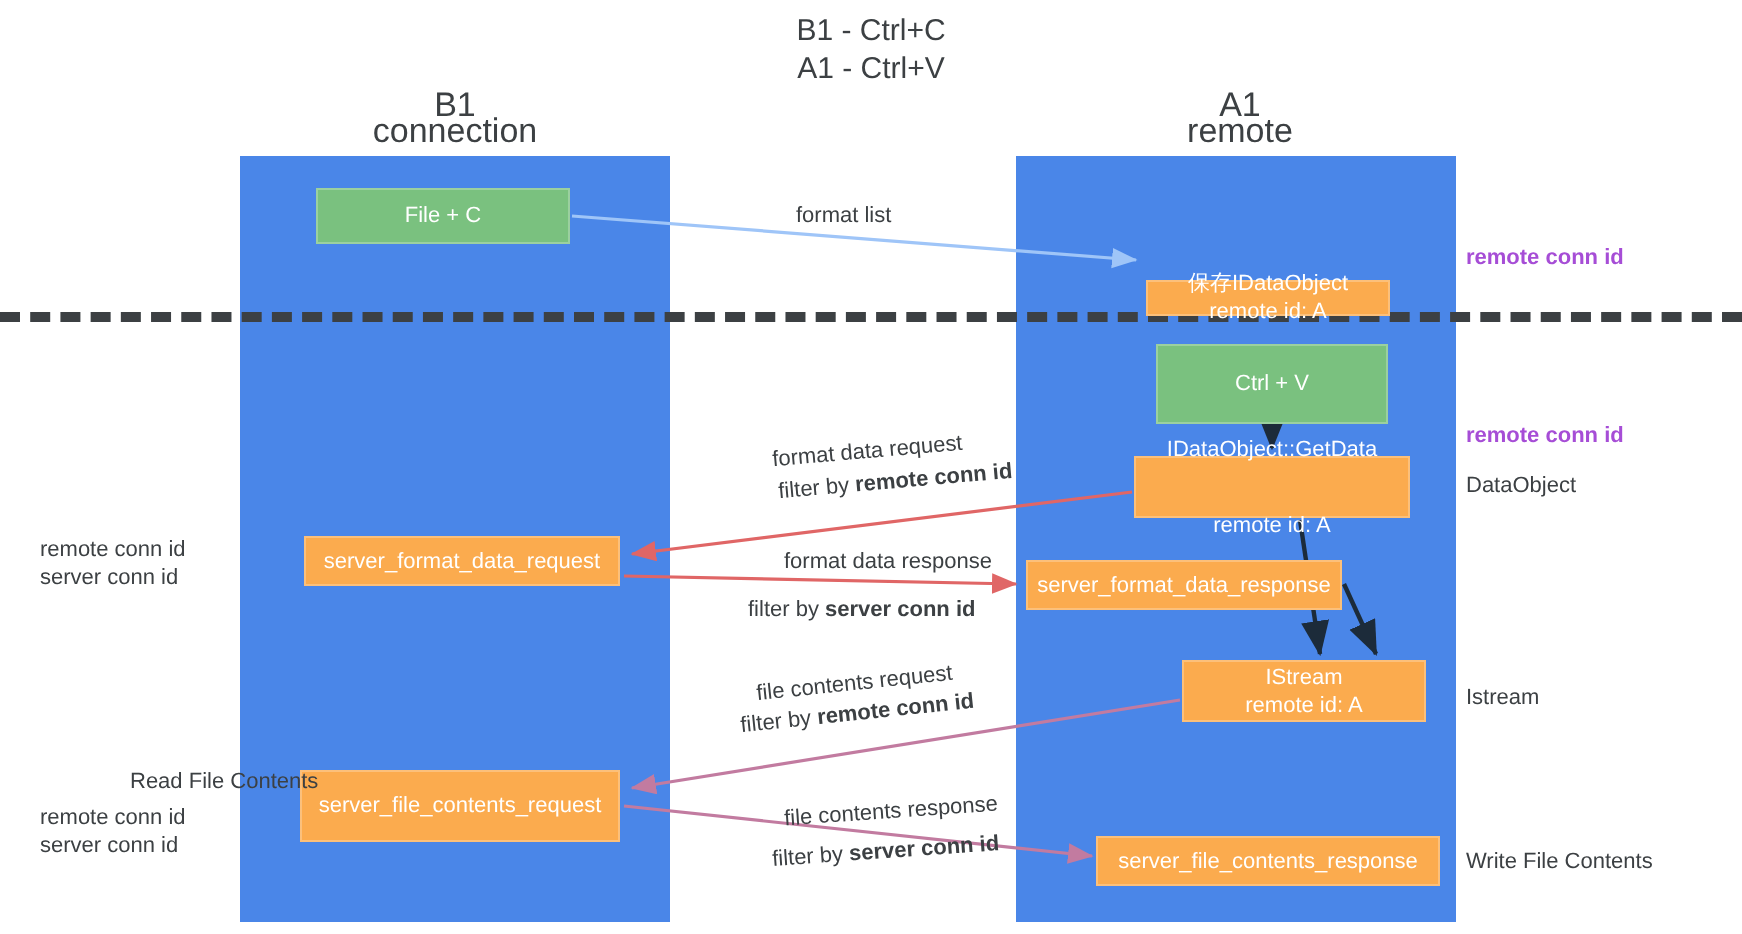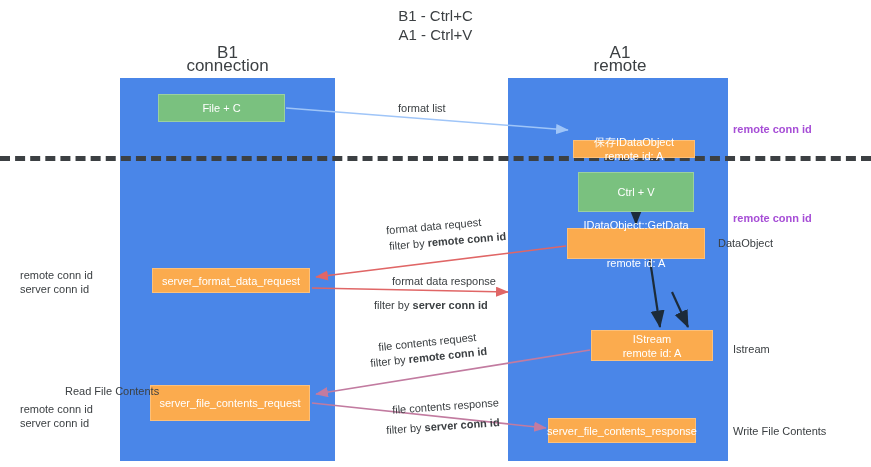--- a/index.html
+++ b/index.html
@@ -42,35 +42,35 @@
   .node .ln{display:block;white-space:nowrap;}
 
   .n-ctrlc  {left:158px;top:94px;width:127px;height:28px;}
   .n-save   {left:573px;top:116px;width:122px;height:18px;margin-top:24px;}
   .n-ctrlv  {left:578px;top:172px;width:116px;height:40px;}
   .n-getdata{left:567px;top:228px;width:138px;height:31px;gap:24px;}
   .n-sfdreq {left:152px;top:268px;width:158px;height:25px;}
   .n-sfdres {left:513px;top:280px;width:158px;height:25px;}
   .n-istream{left:591px;top:330px;width:122px;height:31px;}
   .n-sfcreq {left:150px;top:385px;width:160px;height:36px;}
-  .n-sfcres {left:548px;top:418px;width:148px;height:25px;}
+  .n-sfcres {left:548px;top:418px;width:172px;height:25px;}
 
   
   .divider{
     position:absolute;left:0;top:156px;width:871px;height:0;
     border-top:5px dashed #3c4043;
   }
 
   
   .anno{position:absolute;font-size:11px;line-height:14px;color:#3c4043;white-space:nowrap;}
   .anno.purple{color:#a64dd6;font-weight:bold;}
 
   .a-remote1{left:733px;top:122px;}
   .a-remote2{left:733px;top:211px;}
-  .a-dataobject{left:718px;top:236px;}
+  .a-dataobject{left:733px;top:236px;}
   .a-istream{left:733px;top:342px;}
   .a-write{left:733px;top:424px;}
 
   .a-left-ids{left:20px;top:268px;}
   .a-read{left:28px;top:384px;margin-left:37px;}
   .a-left-ids2{left:20px;top:402px;}
 
   .a-formatlist{left:398px;top:101px;}
   .a-fdr1{left:386px;top:219px;transform:rotate(-5deg);}
   .a-fdr2{left:389px;top:234px;transform:rotate(-5deg);}
@@ -158,20 +158,23 @@
 
   <div class="node orange n-getdata">
     <span class="ln">IDataObject::GetData</span>
     <span class="ln">remote id: A</span>
   </div>
 
   <div class="node orange n-sfdreq">
     <span class="ln">server_format_data_request</span>
   </div>
 
+  <div class="node orange n-sfdres">
+    <span class="ln">server_format_data_response</span>
+  </div>
 
   <div class="node orange n-istream">
     <span class="ln">IStream</span>
     <span class="ln">remote id: A</span>
   </div>
 
   <div class="node orange n-sfcreq">
     <span class="ln">server_file_contents_request</span>
   </div>
 

